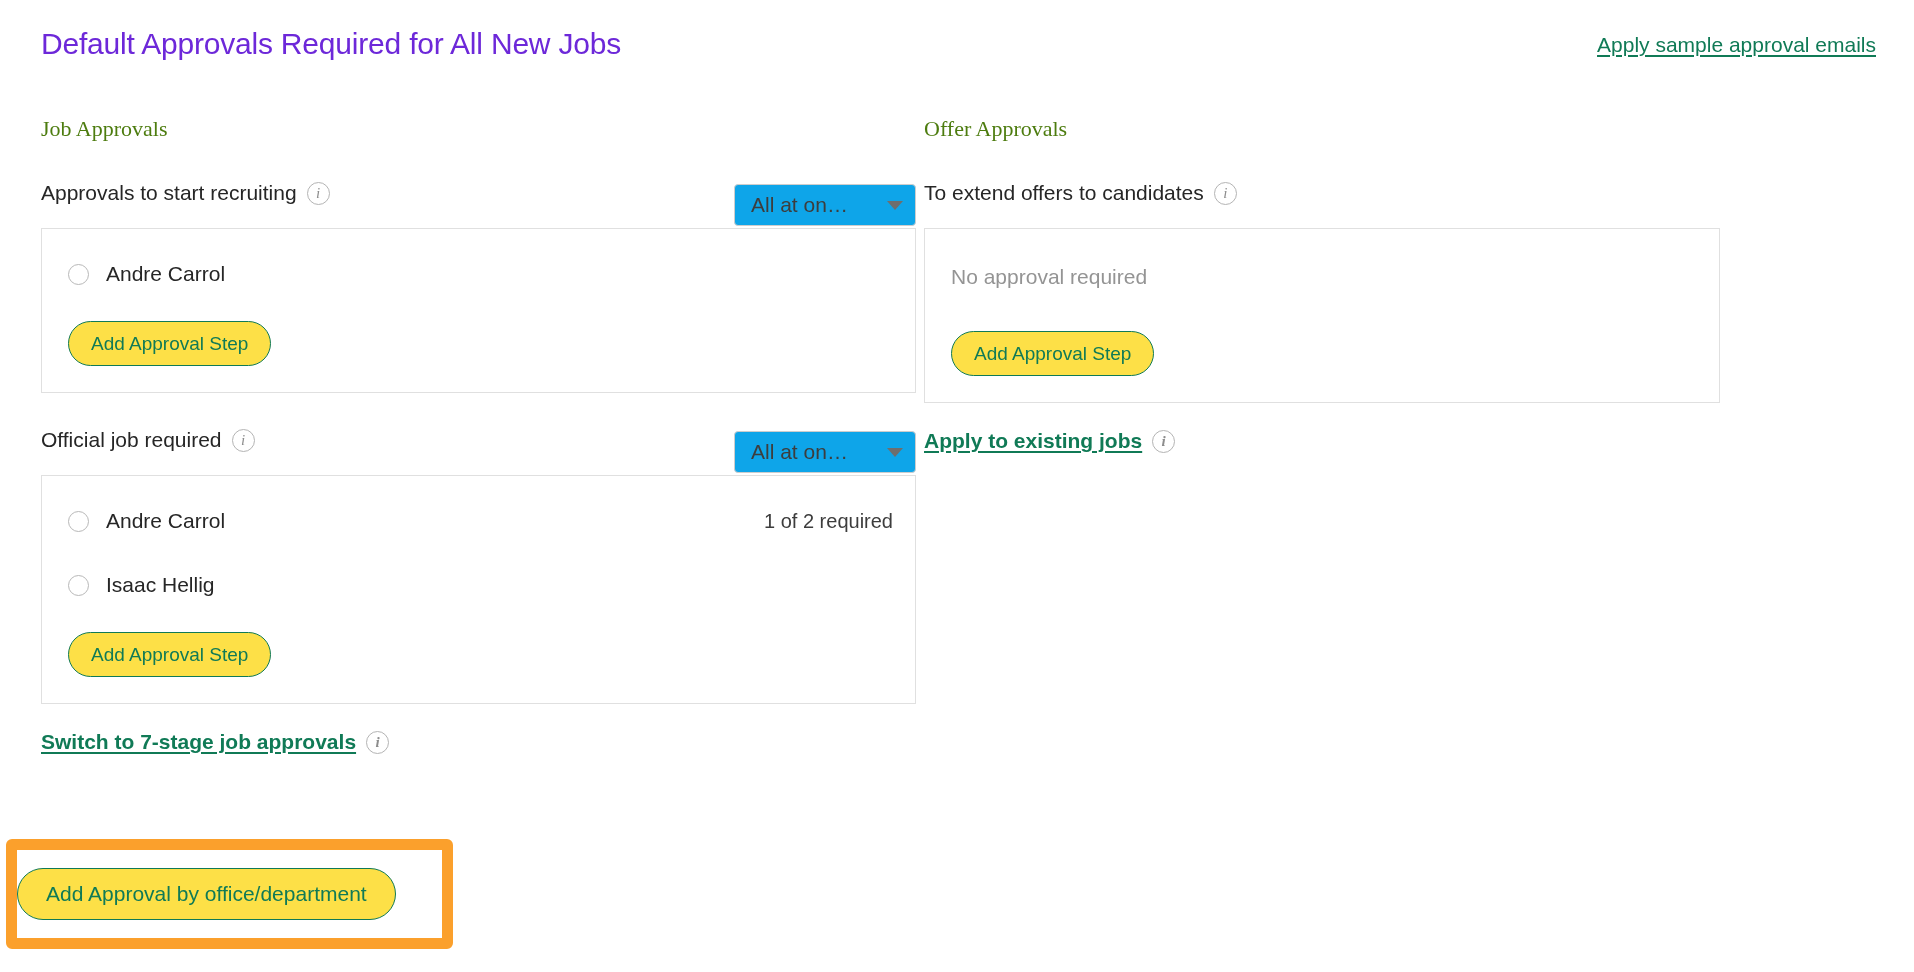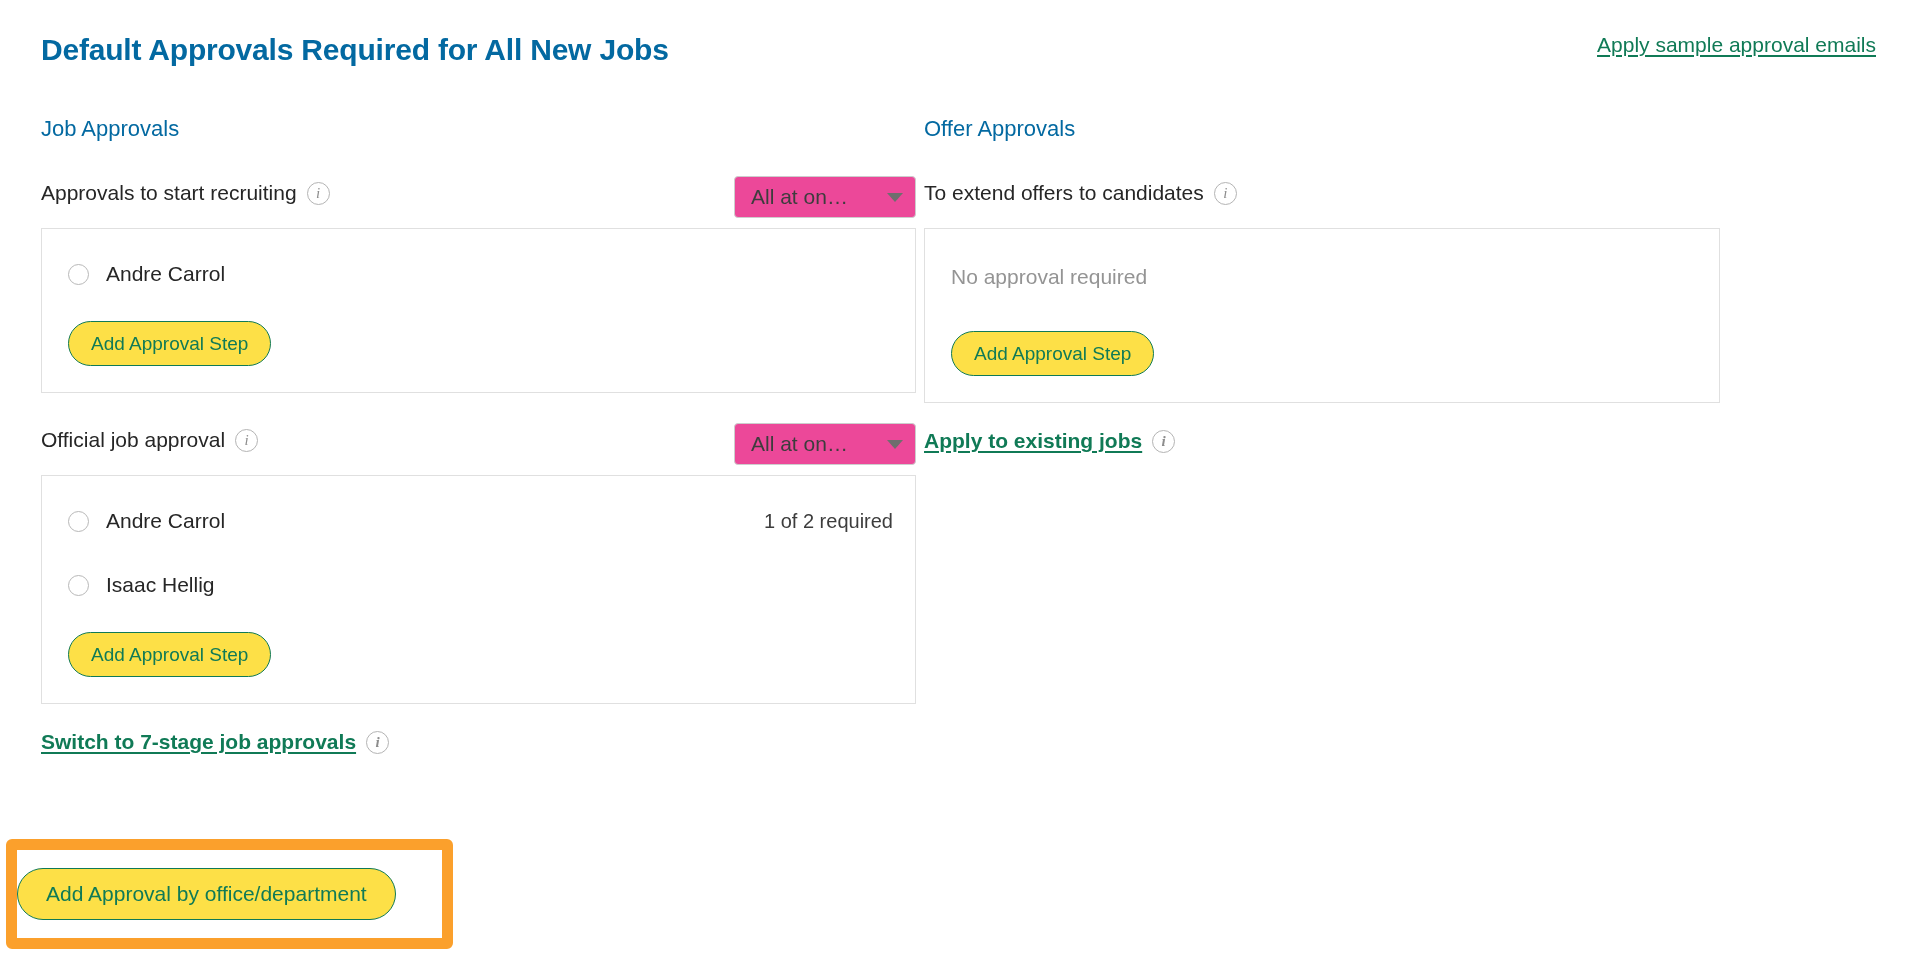--- a/index.html
+++ b/index.html
@@ -19,25 +19,25 @@
   
   .page-header {
     position: absolute;
     left: 0; top: 0;
     width: 1914px;
     height: 86px;
   }
   .page-title {
     position: absolute;
     left: 41px;
-    top: 33px;
+    top: 27px;
     font-size: 30px;
-    font-weight: bold;
+    font-weight: normal;
     letter-spacing: -0.2px;
-    color: #0369a1;
+    color: #6d28d9;
     white-space: nowrap;
   }
   .sample-emails-link {
     position: absolute;
     right: 38px;
     top: 33px;
     font-size: 21px;
     color: #107A56;
     text-decoration: underline;
     text-underline-offset: 3px;
@@ -48,24 +48,25 @@
   
   .col {
     position: absolute;
     top: 118px;
   }
   .col-left  { left: 41px;  width: 875px; }
   .col-right { left: 924px; width: 796px; }
 
   .col-heading {
     font-size: 22px;
-    color: #0369a1;
+    color: #4d7c0f;
     margin: 0 0 32px 0;
     line-height: 1;
     white-space: nowrap;
+    font-family: Liberation Serif, serif;
   }
 
   
   .field-row {
     position: relative;
     display: flex;
     align-items: center;
     height: 42px;
     margin-bottom: 14px;
   }
@@ -89,26 +90,26 @@
     font-style: italic;
     font-size: 15px;
     line-height: 1;
     cursor: pointer;
     user-select: none;
   }
 
   .select-box {
     position: absolute;
     right: 0;
-    top: 4px;
+    top: 12px;
     width: 182px;
     height: 42px;
     border: 1px solid #cdcdcd;
     border-radius: 4px;
-    background: #ec4899;
+    background: #0ea5e9;
     display: flex;
     align-items: center;
     justify-content: space-between;
     padding: 0 12px 0 16px;
     cursor: pointer;
   }
   .select-value {
     font-size: 21px;
     color: #3d3d3d;
     white-space: nowrap;
@@ -244,21 +245,21 @@
 
   <div class="card">
     <div class="approver-row">
       <span class="radio"></span>
       <span class="approver-name">Andre Carrol</span>
     </div>
     <button class="pill-btn">Add Approval Step</button>
   </div>
 
   <div class="field-row">
-    <span class="field-label">Official job approval</span>
+    <span class="field-label">Official job required</span>
     <span class="info-icon">i</span>
     <div class="select-box">
       <span class="select-value">All at on…</span>
       <span class="caret"></span>
     </div>
   </div>
 
   <div class="card">
     <div class="approver-row">
       <span class="radio"></span>

